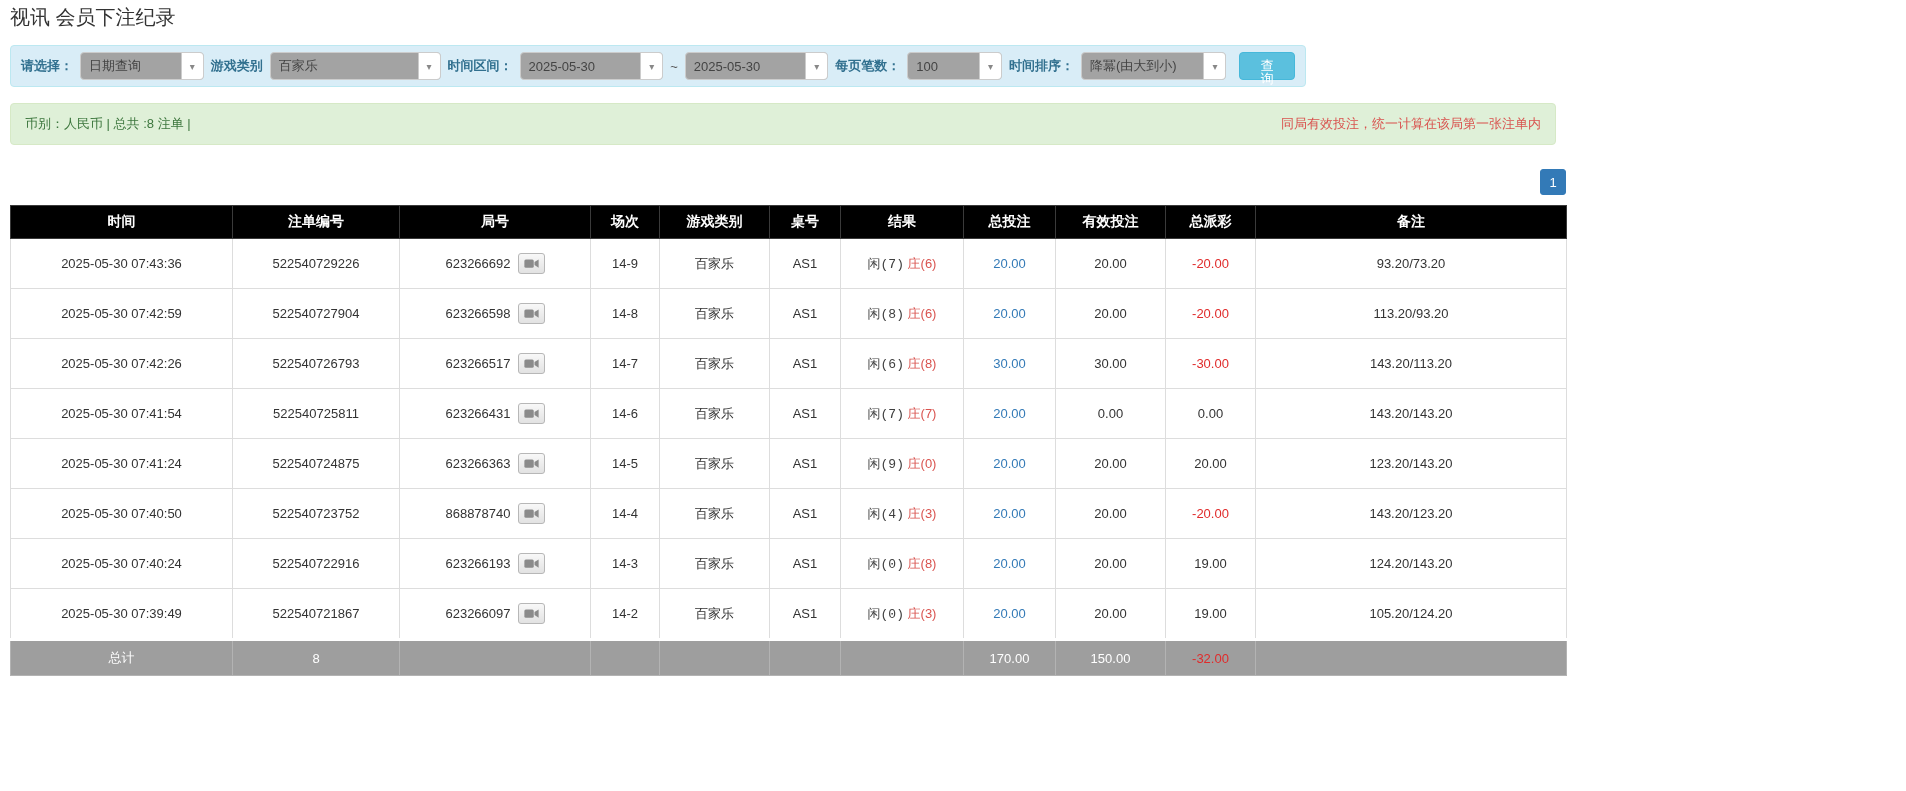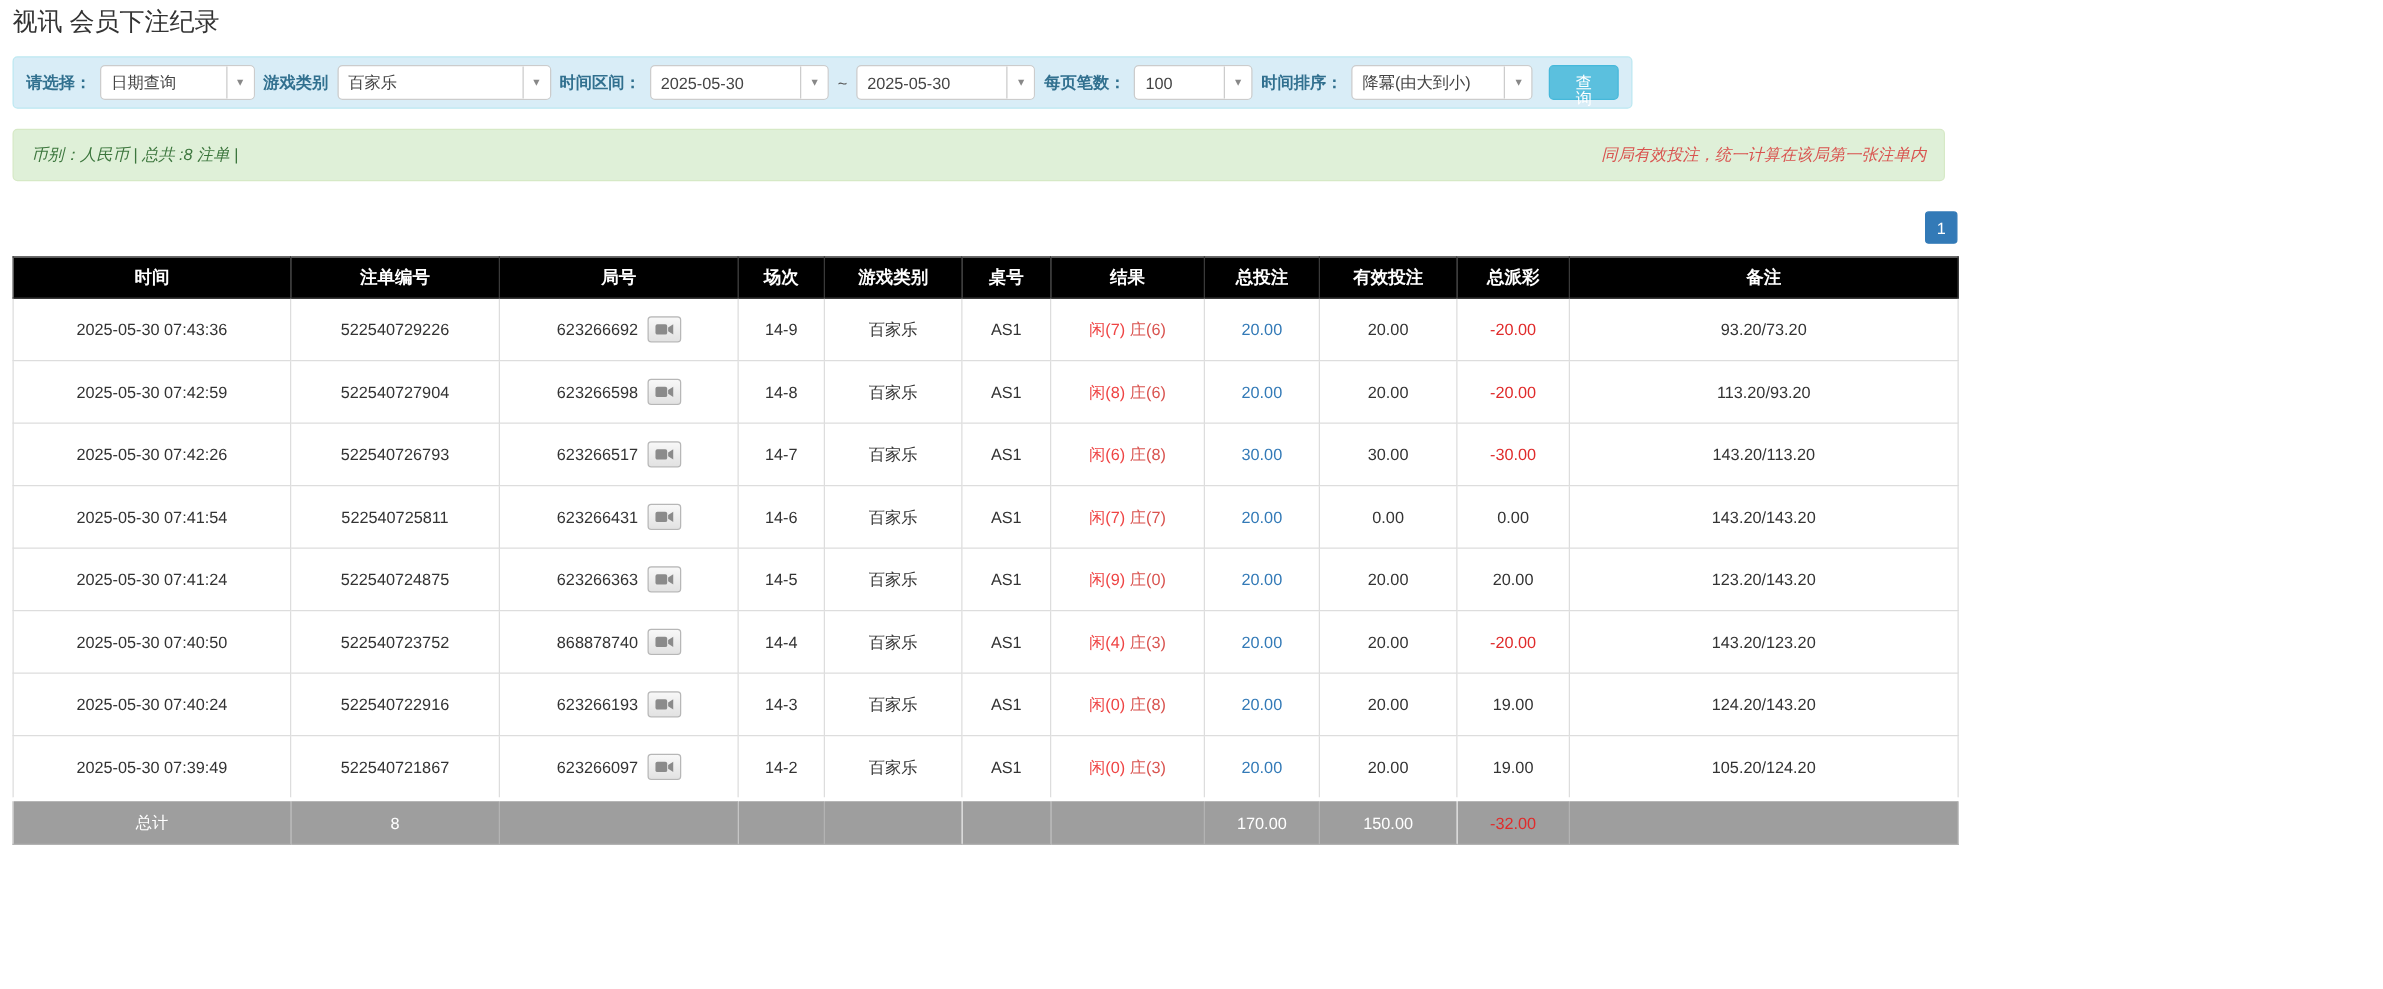--- a/index.html
+++ b/index.html
@@ -32,21 +32,21 @@
   }
   .flabel {
     color: #31708f;
     font-weight: bold;
     font-size: 13px;
     white-space: nowrap;
   }
   .combo {
     display: flex;
     align-items: stretch;
-    background: #ffffff;
+    background: #a3a3a3;
     border: 1px solid #ccc;
     border-radius: 4px;
     height: 28px;
     overflow: hidden;
     cursor: pointer;
   }
   .combo-text {
     flex: 1;
     padding: 0 8px;
     font-size: 13px;
@@ -91,21 +91,20 @@
     display: flex;
     justify-content: space-between;
     align-items: center;
     background: #dff0d8;
     border: 1px solid #d6e9c6;
     border-radius: 4px;
     padding: 10px 14px;
     font-size: 13px;
     height: 42px;
     width: 1546px;
-    font-style: italic;
   }
   .info-left { color: #3c763d; }
   .info-right { color: #d9534f; }
 
   
   .pager { margin-top: 24px; width: 1556px; text-align: right; height: 26px; }
   .page-btn {
     display: inline-block;
     min-width: 26px;
     height: 26px;
@@ -146,21 +145,21 @@
     white-space: nowrap;
   }
   .records tr.sum td {
     background: #9e9e9e;
     color: #fff;
     padding: 8px 6px;
     border-color: #b3b3b3;
   }
   .records tr.sum.total td { border-top: 3px solid #fff; }
 
-  .player { color: #ef4444; }
+  .player { color: #404040; font-family: Liberation Mono, monospace; }
   .banker { color: #d9534f; }
   .blue-link { color: #337ab7; cursor: pointer; }
   .neg { color: #e02b2b !important; }
 
   .round-cell {
     display: flex;
     align-items: center;
     justify-content: center;
     gap: 7px;
   }

